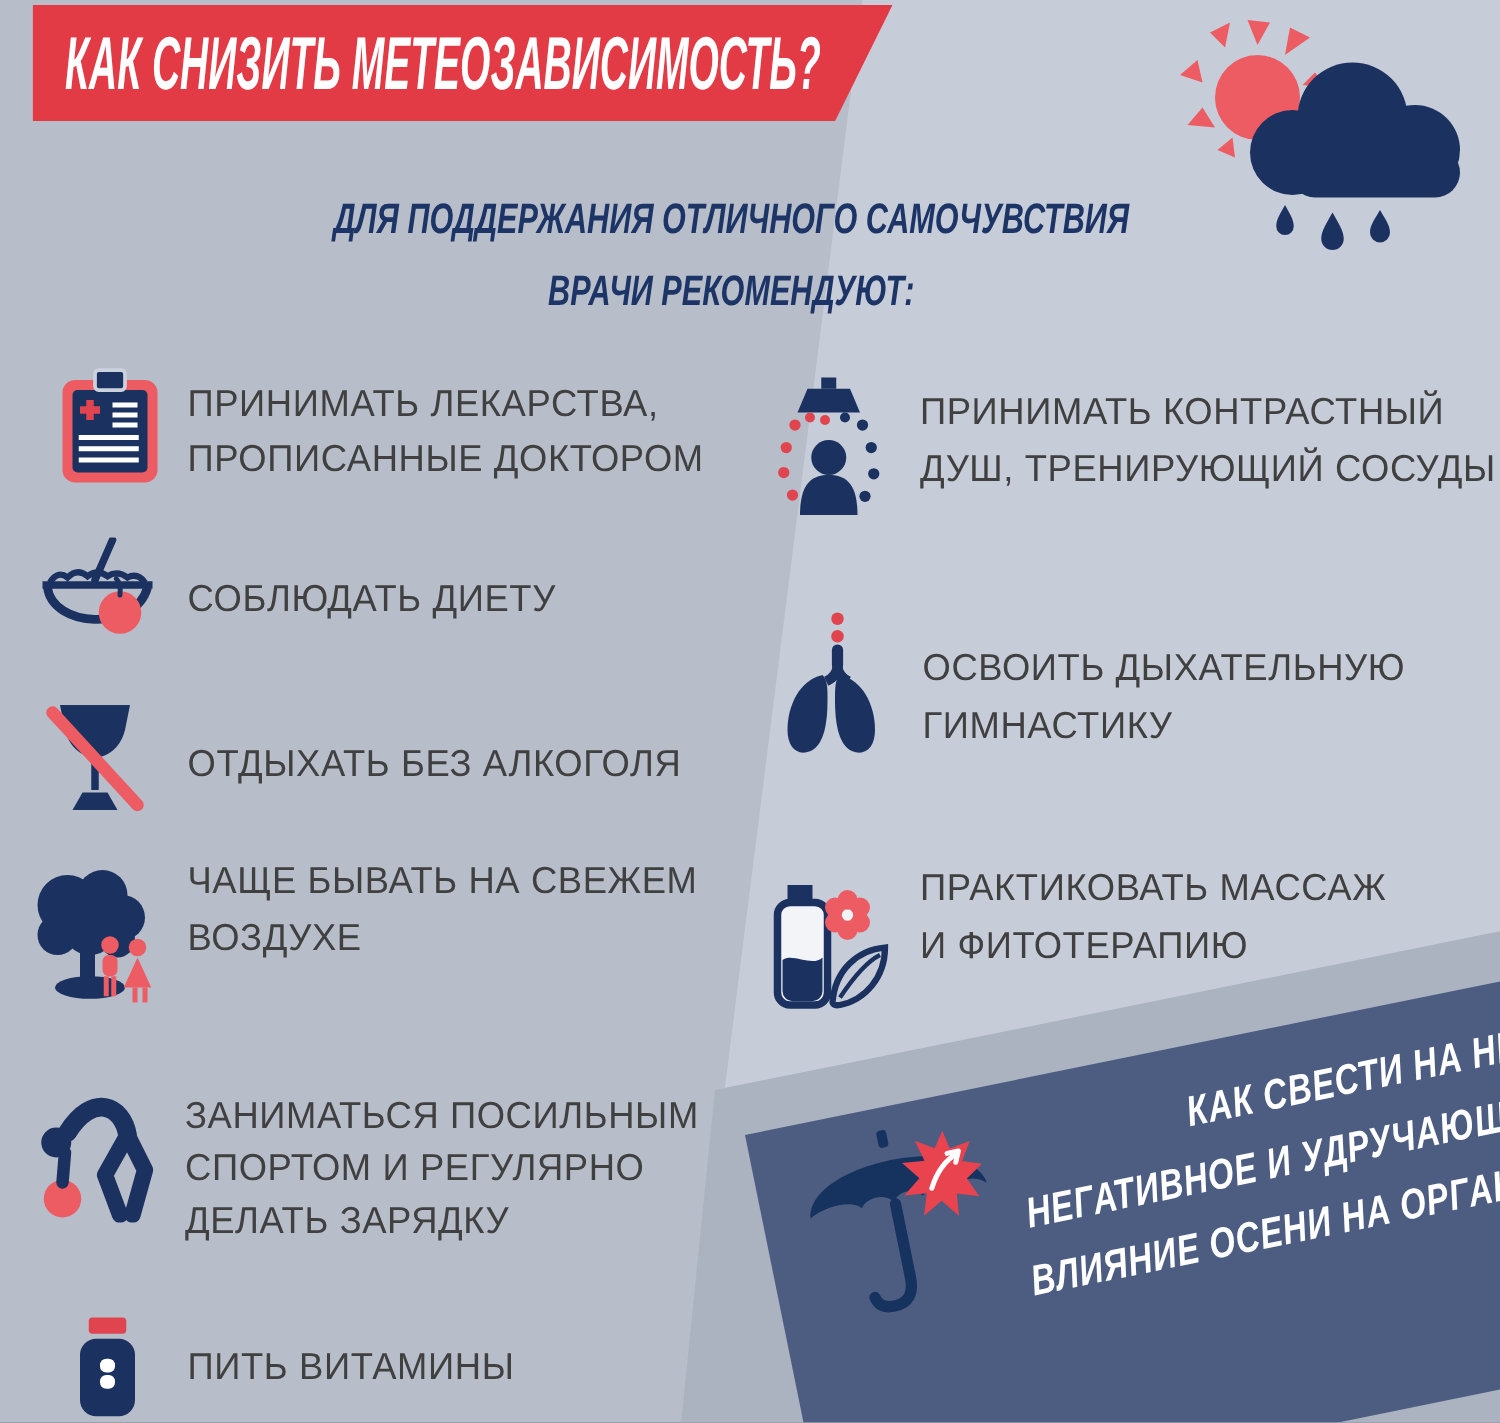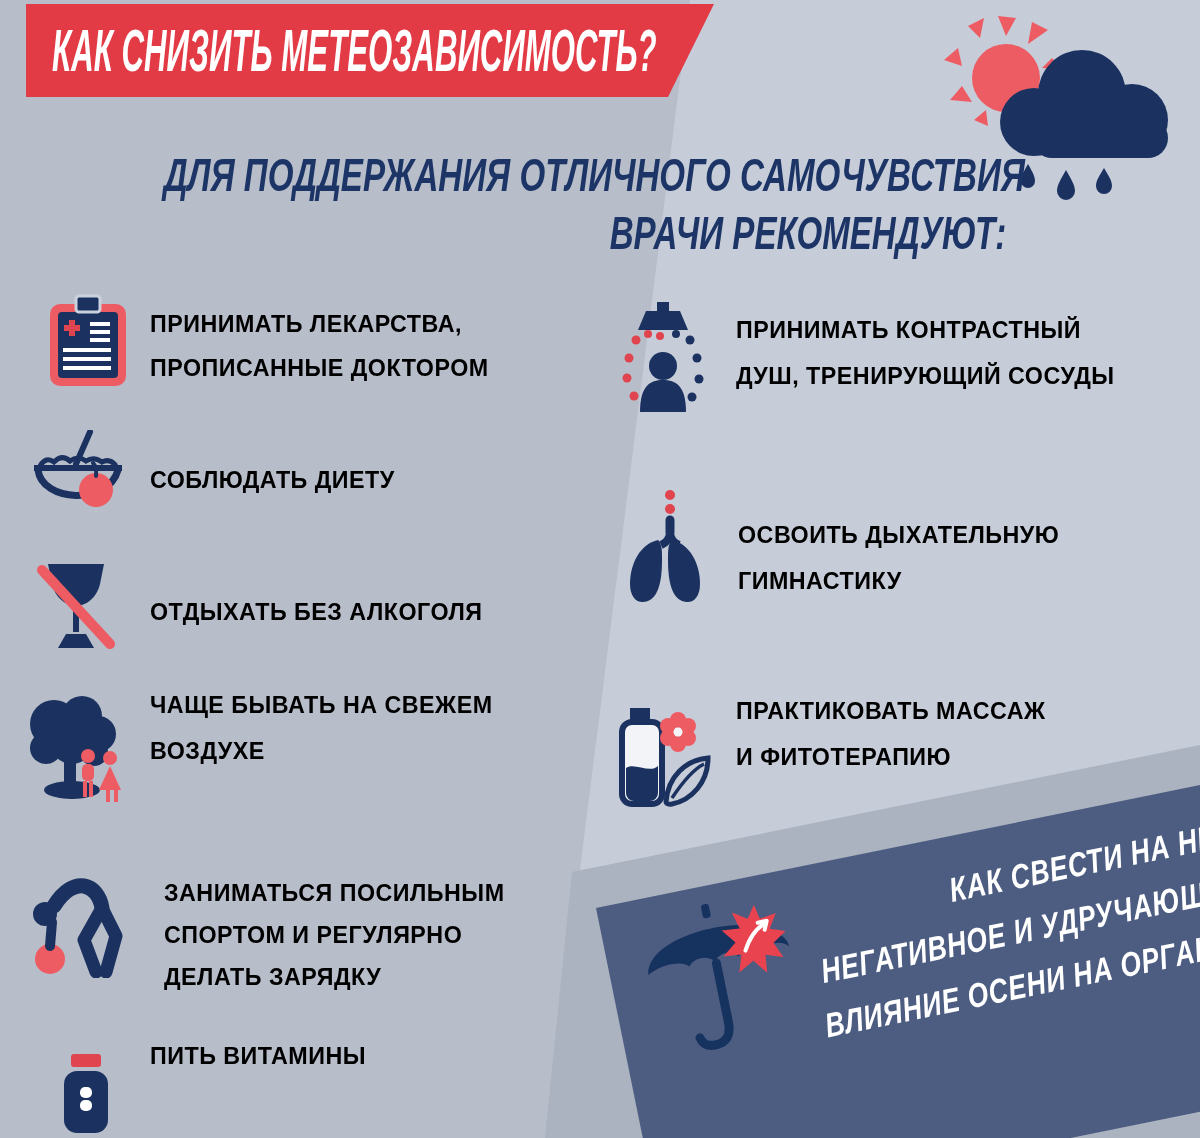--- a/index.html
+++ b/index.html
@@ -7,25 +7,25 @@
           background:#b7bdc9;font-family:"Liberation Sans",sans-serif;}
   .bg-light{position:absolute;inset:0;background:#c6ccd8;
             clip-path:polygon(690px 0,1200px 0,1200px 1138px,546px 1138px);}
   .bg-shadow{position:absolute;inset:0;background:#abb2c0;
              clip-path:polygon(572px 872px,1200px 745px,1200px 1138px,545px 1138px);}
   .banner{position:absolute;left:0;top:4px;width:700px;height:93px;background:#e23b46;
           clip-path:polygon(0 0,688px 0,642px 100%,0 100%);margin-left:26px;}
   .banner-text{position:absolute;left:26px;top:0;height:93px;line-height:93px;
                color:#fff;font-weight:bold;font-style:italic;font-size:60px;white-space:nowrap;
                transform:scaleX(0.52);transform-origin:0 50%;}
-  .subtitle{position:absolute;left:0;top:146px;width:1170px;text-align:right;
-            color:#1c3566;font-weight:bold;font-style:italic;font-size:46px;line-height:58px;}
+  .subtitle{position:absolute;left:0;top:146px;width:1170px;text-align:center;
+            color:#1c3566;font-weight:bold;font-style:italic;font-size:34px;line-height:58px;}
   .subtitle div{transform:scaleX(0.72);transform-origin:50% 50%;white-space:nowrap;}
   .item{position:absolute;}
-  .item-text{position:absolute;color:#000000;font-weight:bold;font-size:24px;letter-spacing:.5px;}
+  .item-text{position:absolute;color:#404040;font-weight:normal;font-size:30px;letter-spacing:.5px;}
   .item-text div{transform:scaleX(0.97);transform-origin:0 50%;white-space:nowrap;}
   .lh44 div{line-height:44px;} .lh46 div{line-height:46px;} .lh42 div{line-height:42px;}
   .icon-box{position:absolute;}
   .card{position:absolute;left:596px;top:908px;width:710px;height:320px;background:#4d5d81;
         transform:rotate(-11.5deg);transform-origin:0 0;}
   .card-text{position:absolute;right:72px;top:26px;width:560px;text-align:right;
              color:#fff;font-weight:bold;font-style:italic;font-size:34px;letter-spacing:1px;}
   .card-text div{line-height:54px;transform:scaleX(0.78);transform-origin:100% 50%;white-space:nowrap;}
   .weather{position:absolute;left:928px;top:8px;}
   .umb{position:absolute;left:30px;top:8px;}
@@ -147,35 +147,35 @@
 
   <div class="item">
     <svg class="icon-box" style="left:30px;top:868px" width="94" height="110" viewBox="0 0 94 110">
       <circle cx="20" cy="91" r="15" fill="#ee5c63"></circle>
       <path d="M24,38 C44,6 68,16 72,40" stroke="#1b3261" stroke-width="15" fill="none" stroke-linecap="round"></path>
       <path d="M72,40 L54,72 L66,104" stroke="#1b3261" stroke-width="13" fill="none" stroke-linecap="round" stroke-linejoin="round"></path>
       <path d="M72,40 L86,68 L76,104" stroke="#1b3261" stroke-width="13" fill="none" stroke-linecap="round" stroke-linejoin="round"></path>
       <path d="M22,54 L20,78" stroke="#1b3261" stroke-width="10" stroke-linecap="round"></path>
       <circle cx="15" cy="46" r="12" fill="#1b3261"></circle>
     </svg>
-    <div class="item-text lh42" style="left:164px;top:872px">
+    <div class="item-text lh42" style="left:148px;top:872px">
         <div>ЗАНИМАТЬСЯ ПОСИЛЬНЫМ</div>
         <div>СПОРТОМ И РЕГУЛЯРНО</div>
         <div>ДЕЛАТЬ ЗАРЯДКУ</div>
       </div>
   </div>
 
   <div class="item">
     <svg class="icon-box" style="left:58px;top:1052px" width="56" height="84" viewBox="0 0 56 84">
       <rect x="13" y="2" width="30" height="13" rx="3" fill="#e0444e"></rect>
       <rect x="6" y="19" width="44" height="62" rx="13" fill="#1b3261"></rect>
       <rect x="22" y="35" width="12" height="11" rx="5" fill="#ffffff"></rect>
       <rect x="22" y="48" width="12" height="11" rx="5" fill="#ffffff"></rect>
     </svg>
-    <div class="item-text lh44" style="left:150px;top:1034px">
+    <div class="item-text lh44" style="left:150px;top:1072px">
         <div>ПИТЬ ВИТАМИНЫ</div>
       </div>
   </div>
 
   <div class="item">
     <svg class="icon-box" style="left:620px;top:300px" width="86" height="112" viewBox="0 0 86 112">
       <rect x="37" y="2" width="12" height="9" fill="#1b3261"></rect>
       <path d="M26,11 H60 L68,30 H18 Z" fill="#1b3261"></path>
       <circle cx="43" cy="66" r="14" fill="#1b3261"></circle>
       <path d="M20,112 C20,86 30,80 43,80 C56,80 66,86 66,112 Z" fill="#1b3261"></path>

